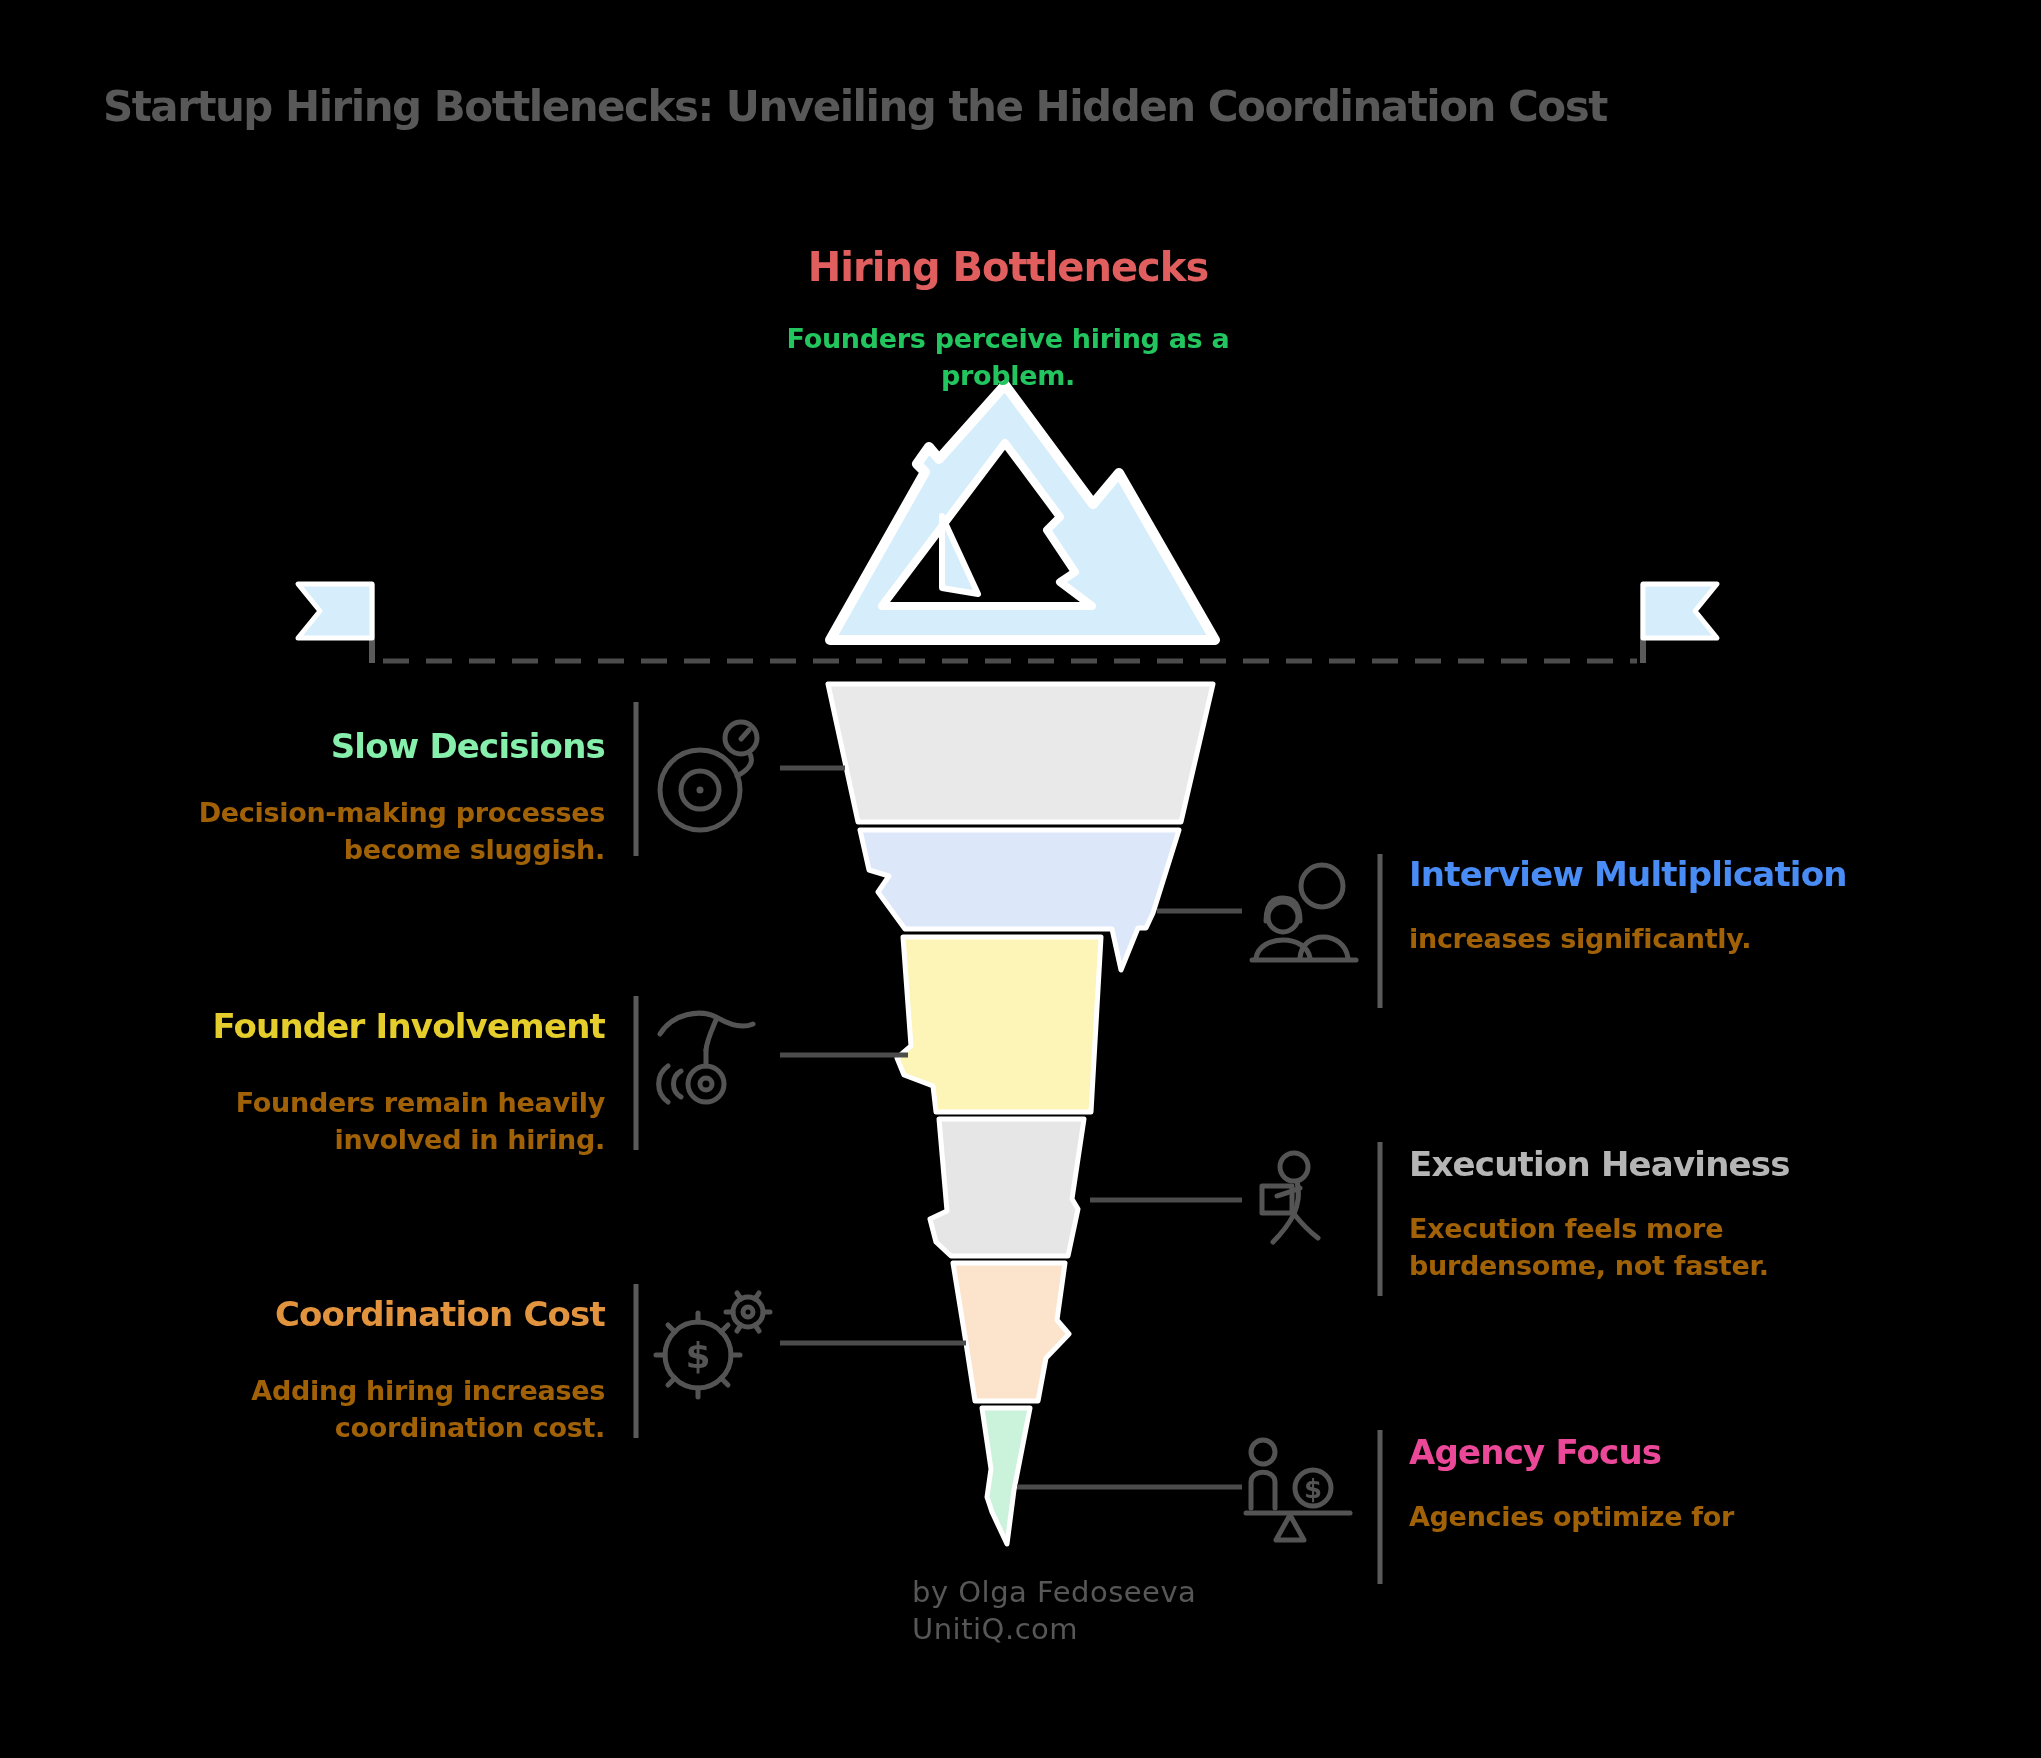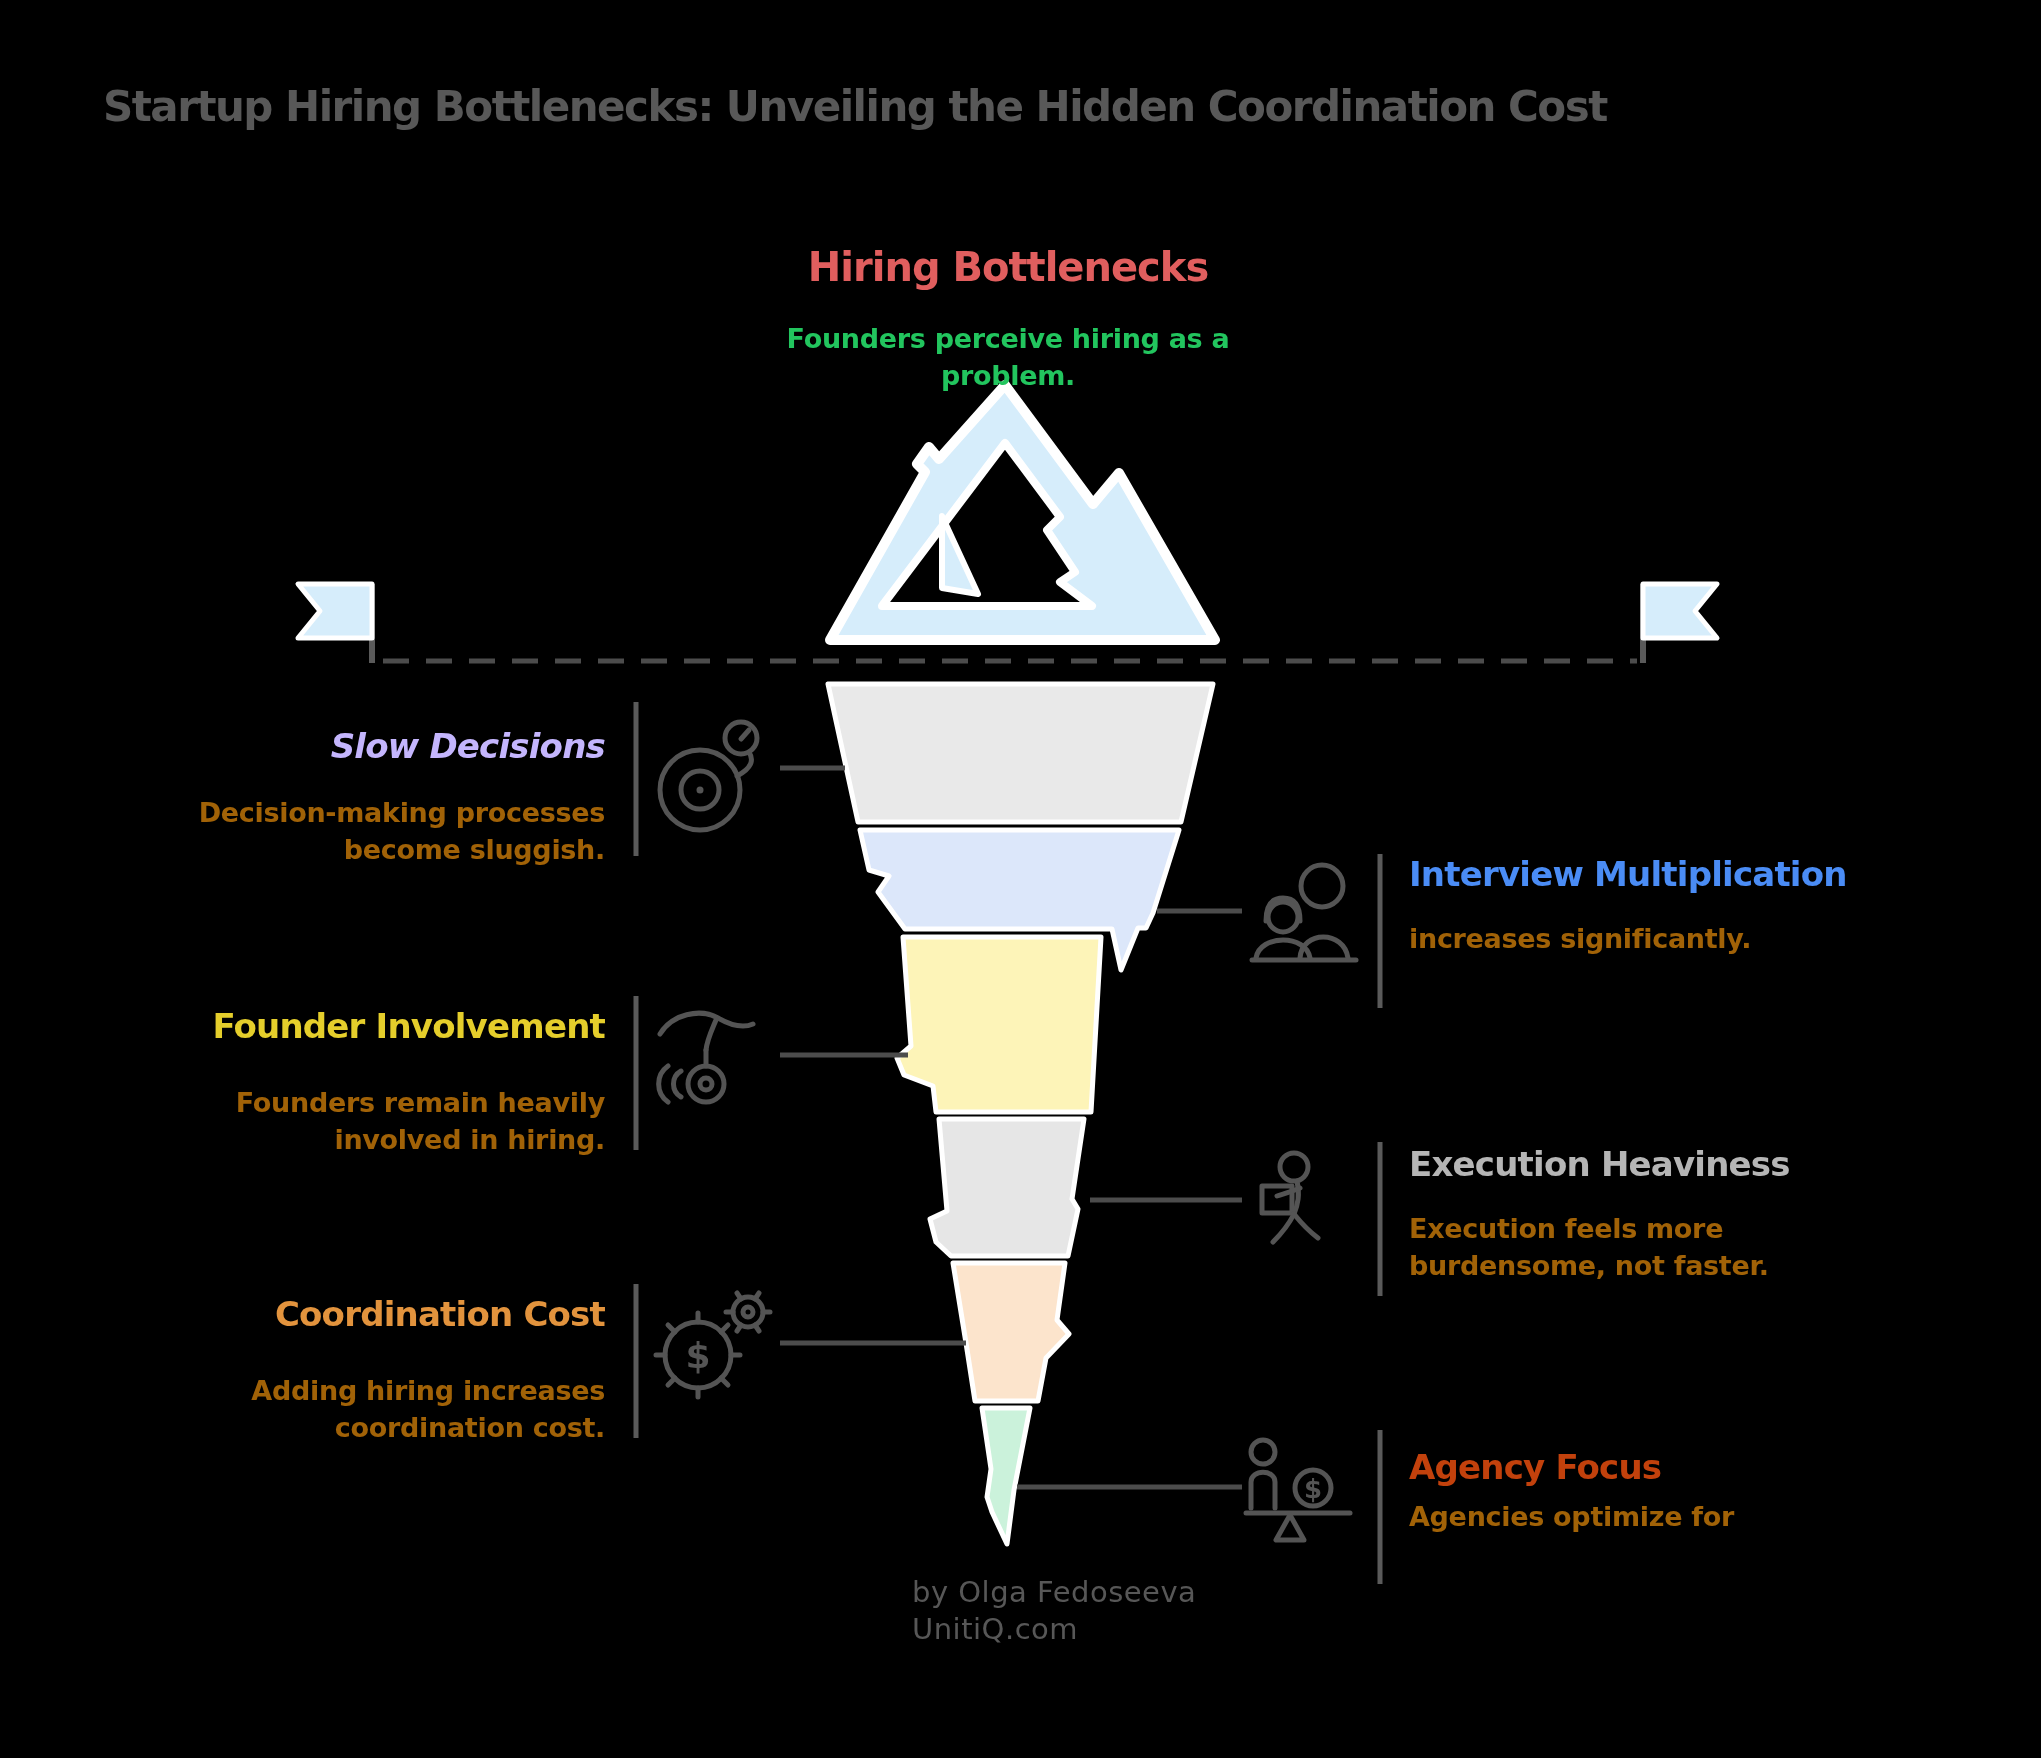--- a/index.html
+++ b/index.html
@@ -22,26 +22,26 @@
     font-size:40px;font-weight:bold;letter-spacing:-1px;color:#e05e5e;
   }
   .tip-desc{
     position:absolute;left:708px;top:320px;width:600px;text-align:center;
     font-size:27px;font-weight:bold;letter-spacing:-0.3px;color:#22c55e;line-height:37px;
   }
   .sec-title{font-size:34px;font-weight:bold;letter-spacing:-0.8px;}
   .sec-desc{font-size:27px;font-weight:bold;letter-spacing:-0.3px;color:#a16207;line-height:37px;}
   .left-block{position:absolute;left:125px;width:480px;text-align:right;}
   .right-block{position:absolute;left:1409px;width:580px;text-align:left;}
-  .t-slow{color:#c4b5fd;font-style:italic;}
+  .t-slow{color:#86efac;}
   .t-founder{color:#e5ce2b;}
   .t-coord{color:#e2933d;}
   .t-interview{color:#4a8cf5;}
   .t-exec{color:#b5b5b5;}
-  .t-agency{color:#c2410c;margin-top:15px;}
+  .t-agency{color:#ec4899;}
   .footer{
     position:absolute;left:912px;top:1574px;
     font-size:29px;color:#575757;line-height:37px;letter-spacing:0.5px;
   }
 </style>
 </head>
 <body>
 
 <div class="stage">
 

